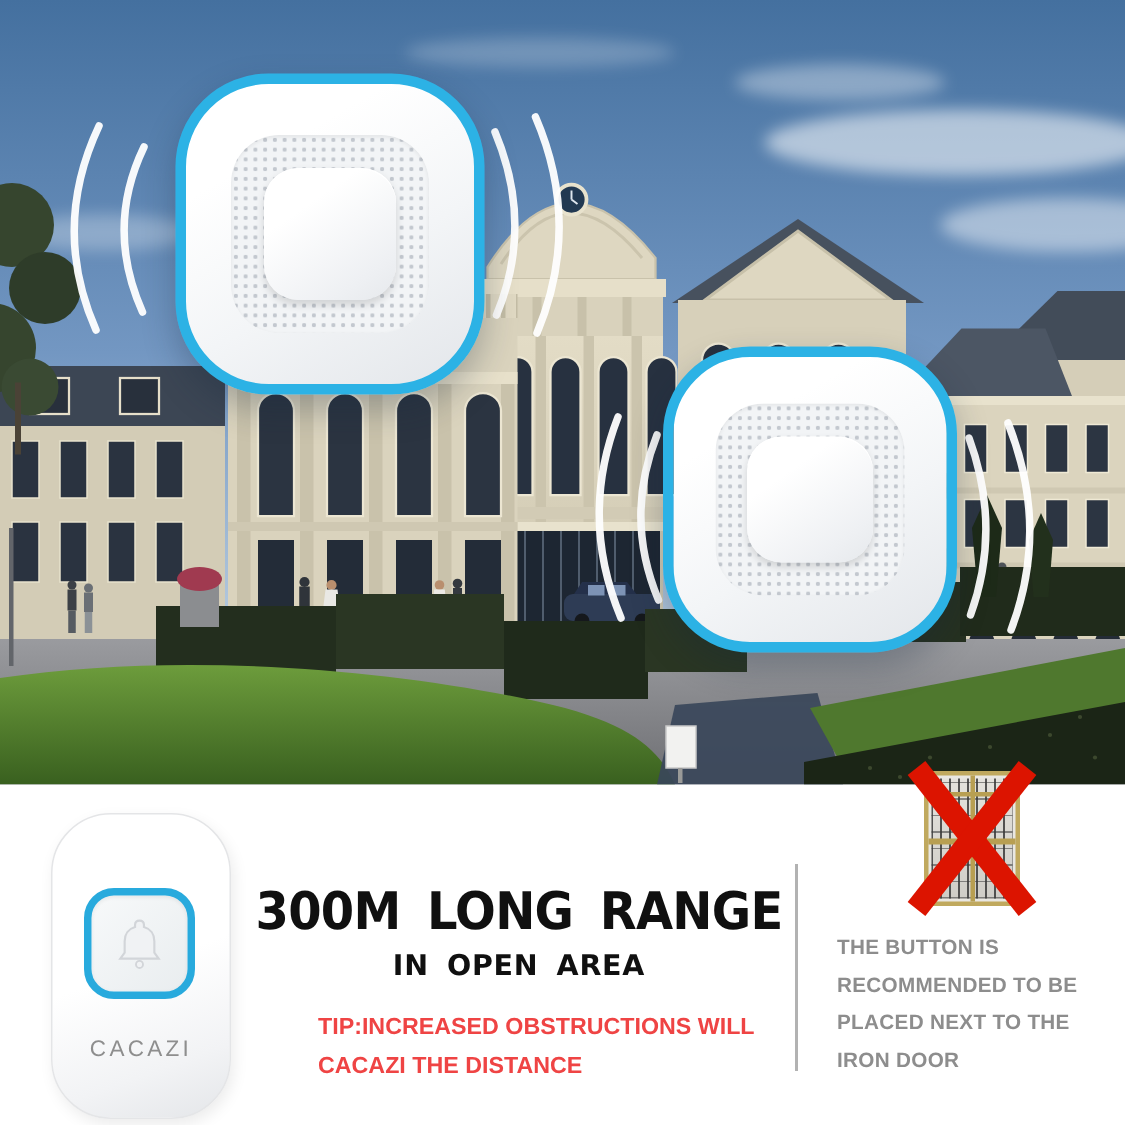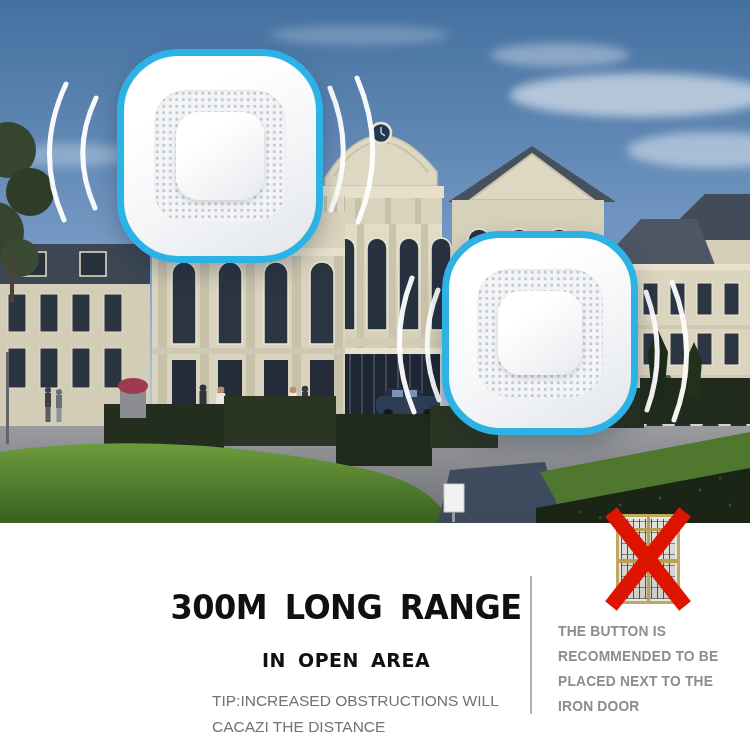--- a/index.html
+++ b/index.html
@@ -34,24 +34,24 @@
           border:5px solid #28aadd;border-radius:20px;
           background:linear-gradient(135deg,#f7f9fa,#e9edef);
           box-shadow:inset 0 1px 3px rgba(0,0,0,.08);
           display:flex;align-items:center;justify-content:center;}
   .tx-brand{position:absolute;left:0;top:148px;width:100%;text-align:center;
           font-size:15px;letter-spacing:2.2px;color:#8e8e8e;}
   .headline{position:absolute;left:168px;top:588px;width:356px;text-align:center;color:#101010;}
   .headline .title{font-family:"DejaVu Sans","Liberation Sans",sans-serif;font-weight:800;
           font-size:32px;line-height:36px;letter-spacing:-.5px;word-spacing:7px;
           transform:scaleY(1.08);transform-origin:top center;}
-  .headline .subtitle{margin-top:25px;font-family:"DejaVu Sans","Liberation Sans",sans-serif;
+  .headline .subtitle{margin-top:9px;font-family:"DejaVu Sans","Liberation Sans",sans-serif;
           font-weight:800;font-size:19px;letter-spacing:.5px;word-spacing:5px;}
-  .headline .tip{margin-top:17px;text-align:left;padding-left:44px;font-weight:400;
-          font-size:15.5px;line-height:26px;color:#737373;}
+  .headline .tip{margin-top:17px;text-align:left;padding-left:44px;font-weight:700;
+          font-size:15.5px;line-height:26px;color:#ef4444;}
   .headline .tip span{display:block;}
   .v-divider{position:absolute;left:530px;top:576px;width:2px;height:138px;background:#b2b2b2;}
   .warning{position:absolute;left:558px;top:514px;width:196px;}
   .door-wrap{position:relative;margin-left:58px;width:64px;height:90px;}
   .iron-door{position:absolute;inset:0;box-sizing:border-box;border:3px solid #c0a95e;
           background:#e9e7e1;}
   .iron-door .grid{position:absolute;inset:2px;
           background-image:
             repeating-linear-gradient(90deg,rgba(58,58,58,.85) 0 1px,rgba(0,0,0,0) 1px 6px),
             repeating-linear-gradient(0deg,rgba(70,70,70,.6) 0 1px,rgba(0,0,0,0) 1px 11px),
@@ -345,20 +345,29 @@
     <div class="receiver r1">
       <div class="grille"></div>
       <div class="face-button"></div>
     </div>
     <div class="receiver r2">
       <div class="grille"></div>
       <div class="face-button"></div>
     </div>
   </div>
 
+  <div class="transmitter">
+    <div class="tx-ring">
+      <svg width="36" height="40" viewBox="0 0 40 44">
+        <path d="M20,5 c-2,0 -3.3,1.3 -3.3,3.3 v1.5 c-4.8,1.4 -7.7,5.4 -7.7,10.5 v8.5 l-3.2,4.4 h28.4 l-3.2,-4.4 v-8.5 c0,-5.1 -2.9,-9.1 -7.7,-10.5 v-1.5 c0,-2 -1.3,-3.3 -3.3,-3.3 z" fill="#f0f2f4" stroke="#d2d5d9" stroke-width="1.6"></path>
+        <circle cx="20" cy="37.5" r="2.6" fill="#f0f2f4" stroke="#d2d5d9" stroke-width="1.4"></circle>
+      </svg>
+    </div>
+    <div class="tx-brand">CACAZI</div>
+  </div>
 
   <div class="headline">
     <div class="title">300M LONG RANGE</div>
     <div class="subtitle">IN OPEN AREA</div>
     <div class="tip">
       <span>TIP:INCREASED OBSTRUCTIONS WILL</span>
       <span>CACAZI THE DISTANCE</span>
     </div>
   </div>
 

